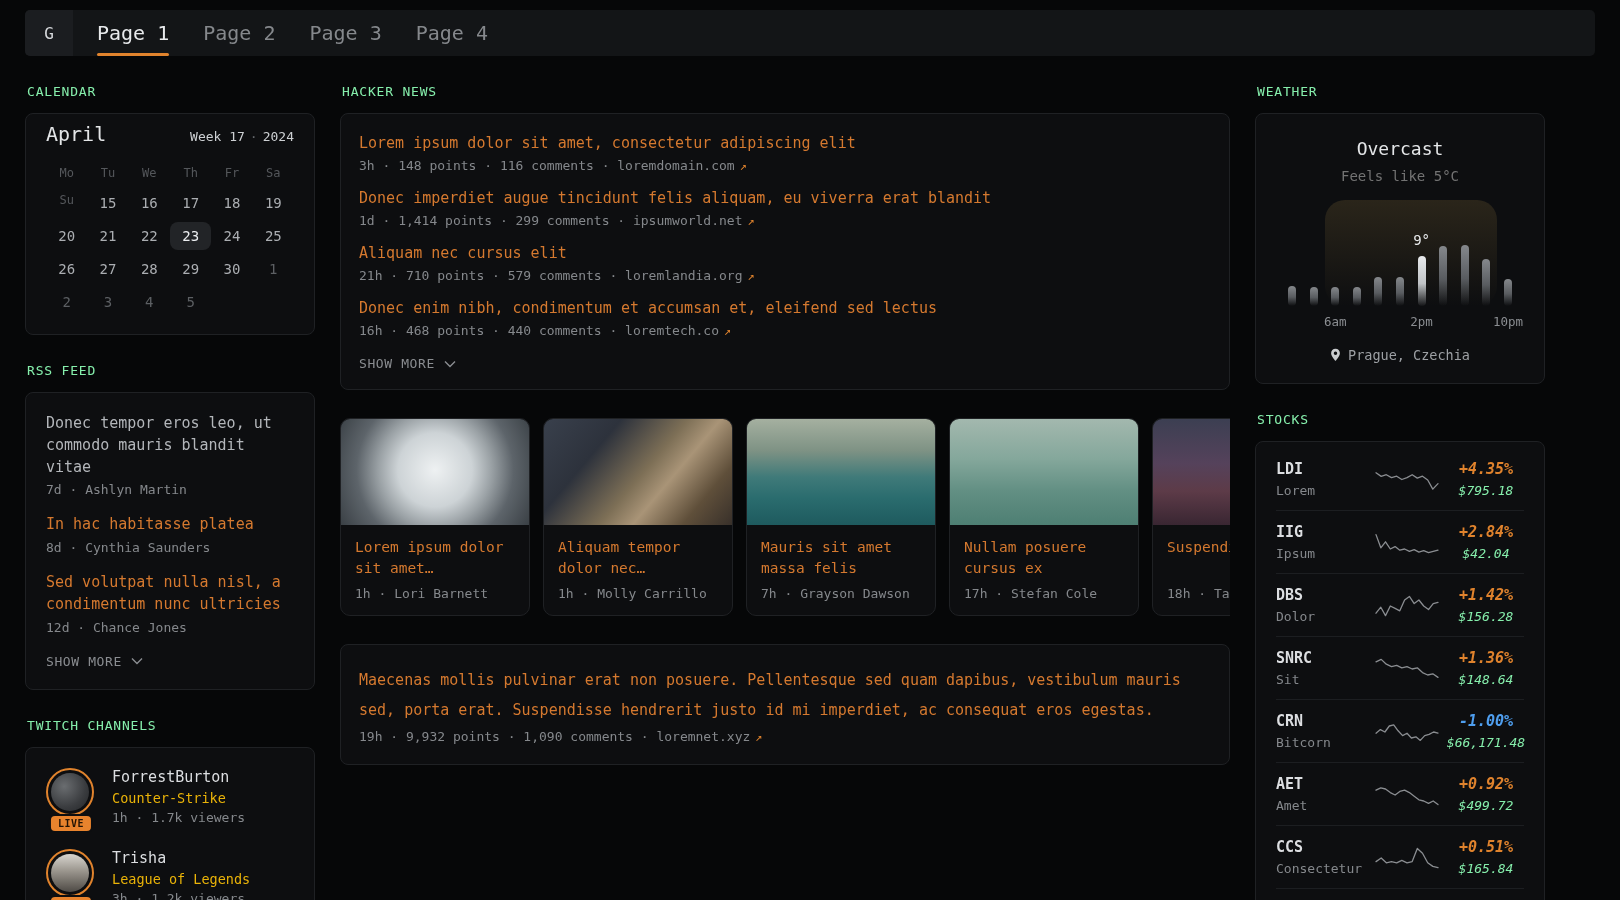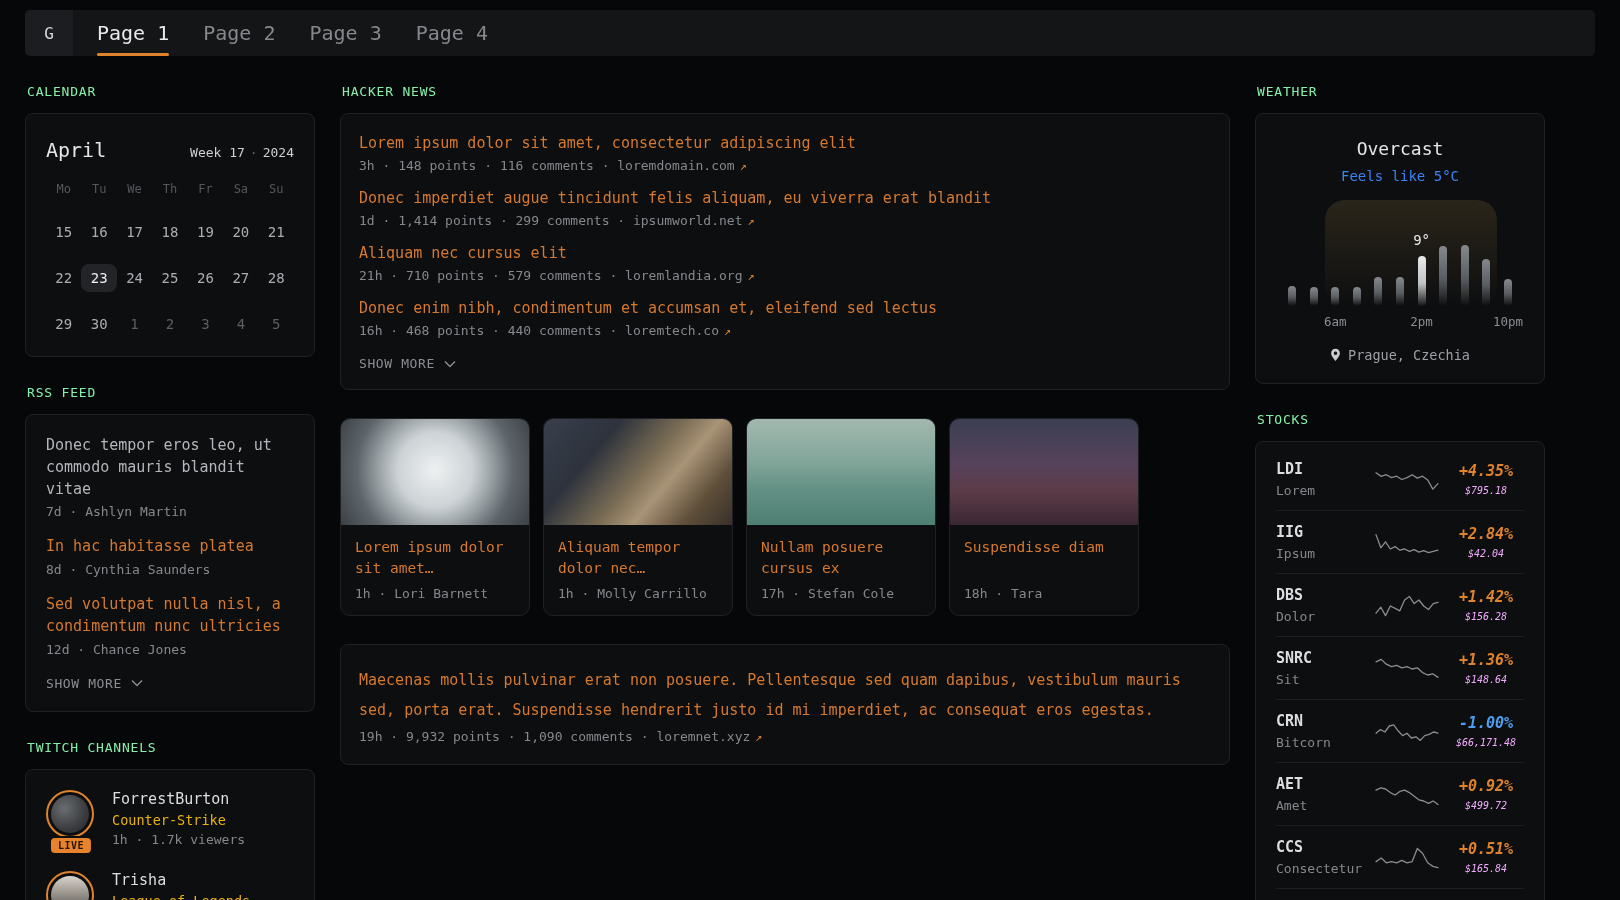--- a/index.html
+++ b/index.html
@@ -18,26 +18,26 @@
   
   .columns{display:flex;gap:25px;padding:0 25px;margin-top:28px;align-items:flex-start;}
   .col-left{width:290px;flex:none;}
   .col-mid{width:890px;flex:none;}
   .col-right{width:290px;flex:none;}
   .widget{margin-bottom:28px;}
   .section-label{font-size:13px;font-weight:400;color:#86efac;letter-spacing:.8px;margin:0 0 14px 2px;}
   .card{background:#0d0e10;border:1px solid #1f2124;border-radius:8px;}
   .pad{padding:20px;}
   
-  .cal-card{padding:24px 20px 18px;}
+  .cal-card{padding:8px 20px 18px;}
   .cal-head{display:flex;justify-content:space-between;align-items:baseline;margin-bottom:16px;}
   .cal-month{font-size:20px;color:#e3e5e7;}
   .cal-week{font-size:13px;color:#cdd0d3;}
   .cal-week .dot{color:#63666a;margin:0 5px;}
-  .cal-grid{display:grid;grid-template-columns:repeat(7,1fr);row-gap:18px;text-align:center;}
+  .cal-grid{display:grid;grid-template-columns:repeat(6,1fr);row-gap:5px;text-align:center;}
   .cal-dow{font-size:12px;color:#54575b;padding:4px 0;}
   .cal-day{font-size:14px;color:#abaeb2;padding:6px 0;border-radius:8px;}
   .cal-day.sel{background:#222427;color:#eceef0;}
   .cal-day.dim{color:#5c5f63;}
   
   .feed-item{margin-bottom:17px;}
   .feed-title{display:block;font-size:15px;line-height:1.45;color:var(--accent);margin-bottom:4px;}
   .feed-title.visited{color:#b3b6ba;}
   .feed-meta{font-size:13px;color:#85888c;}
   .show-more{display:flex;align-items:center;gap:9px;background:none;border:none;color:#8a8d91;
@@ -72,21 +72,21 @@
   .thumb-sea{background:linear-gradient(180deg,#a5b0a0 0%,#7e9284 30%,#3f7a79 55%,#2a6c6e 75%,#1e5a5e 100%);}
   .thumb-canoe{background:linear-gradient(180deg,#a3b8ae 0%,#84a79b 38%,#628f83 68%,#4e7f73 100%);}
   .thumb-mist{background:linear-gradient(180deg,#3c3f52 0%,#55425b 42%,#5d3b48 68%,#392632 100%);}
   .v-info{padding:12px 14px 14px;}
   .v-title{display:-webkit-box;-webkit-line-clamp:2;-webkit-box-orient:vertical;overflow:hidden;
            font-size:14.5px;line-height:1.45;height:42px;color:var(--accent);margin-bottom:7px;}
   .v-meta{font-size:13px;color:#85888c;}
   
   .w-card{padding:24px 18px 20px;text-align:center;}
   .w-cond{font-size:18px;color:#e4e6e8;margin-bottom:9px;}
-  .w-feels{font-size:14px;color:#3b82f6;margin-bottom:26px;}
+  .w-feels{font-size:14px;color:#737373;margin-bottom:26px;}
   .wchart{position:relative;height:96px;margin:0 8px;}
   .daylight{position:absolute;top:-10px;bottom:0;border-radius:20px;z-index:0;
             background:linear-gradient(180deg,rgba(195,157,78,.16),rgba(195,157,78,.05) 70%,rgba(195,157,78,0));}
   .wbars{position:absolute;inset:0;display:flex;align-items:flex-end;justify-content:space-between;z-index:1;}
   .wslot{position:relative;width:20px;display:flex;justify-content:center;align-items:flex-end;height:100%;}
   .wbar{width:8px;border-radius:4px;background:linear-gradient(180deg,#85888c 0%,#595c60 55%,rgba(70,73,76,0) 100%);}
   .wbar.current{background:linear-gradient(180deg,#e8eaec 0%,#c0c3c6 55%,rgba(150,153,156,.05) 100%);}
   .wtemp{position:absolute;left:50%;transform:translateX(-50%);font-size:14px;color:#e8eaec;white-space:nowrap;}
   .wlabels{display:flex;justify-content:space-between;margin:8px 8px 0;}
   .wlabel{width:20px;font-size:12.5px;color:#8b8e92;display:flex;justify-content:center;white-space:nowrap;}
@@ -95,21 +95,21 @@
   .stocks-card{padding:6px 20px;}
   .stock-row{display:flex;align-items:center;padding:12px 0;border-top:1px solid #1c1e21;}
   .stock-row:first-child{border-top:none;}
   .s-left{width:98px;flex:none;}
   .s-sym{font-size:15px;font-weight:700;color:#dcdee1;margin-bottom:5px;}
   .s-name{font-size:13px;color:#85888c;}
   .spark{flex:1;display:flex;justify-content:center;}
   .s-right{min-width:92px;flex:none;text-align:center;font-style:italic;}
   .s-chg{font-size:15px;font-weight:700;color:var(--accent-bright);margin-bottom:5px;}
   .s-chg.down{color:var(--negative);}
-  .s-price{font-size:10px;color:#f0abfc;}
+  .s-price{font-size:13px;color:#86efac;}
 </style>
 </head>
 <body>
 
 <div class="page">
 
   <header class="nav">
     <div class="logo">G</div>
     <nav class="tabs" id="tabs">
         <div class="tab active">Page 1</div>
@@ -265,20 +265,27 @@
               </div>
             </a>
             <a class="video-card">
               <div class="thumb thumb-camera"></div>
               <div class="v-info">
                 <div class="v-title">Aliquam tempor dolor nec pharetra…</div>
                 <div class="v-meta">1h · Molly Carrillo</div>
               </div>
             </a>
             <a class="video-card">
+              <div class="thumb thumb-sea"></div>
+              <div class="v-info">
+                <div class="v-title">Mauris sit amet massa felis</div>
+                <div class="v-meta">7h · Grayson Dawson</div>
+              </div>
+            </a>
+            <a class="video-card">
               <div class="thumb thumb-canoe"></div>
               <div class="v-info">
                 <div class="v-title">Nullam posuere cursus ex</div>
                 <div class="v-meta">17h · Stefan Cole</div>
               </div>
             </a>
             <a class="video-card">
               <div class="thumb thumb-mist"></div>
               <div class="v-info">
                 <div class="v-title">Suspendisse diam</div>

